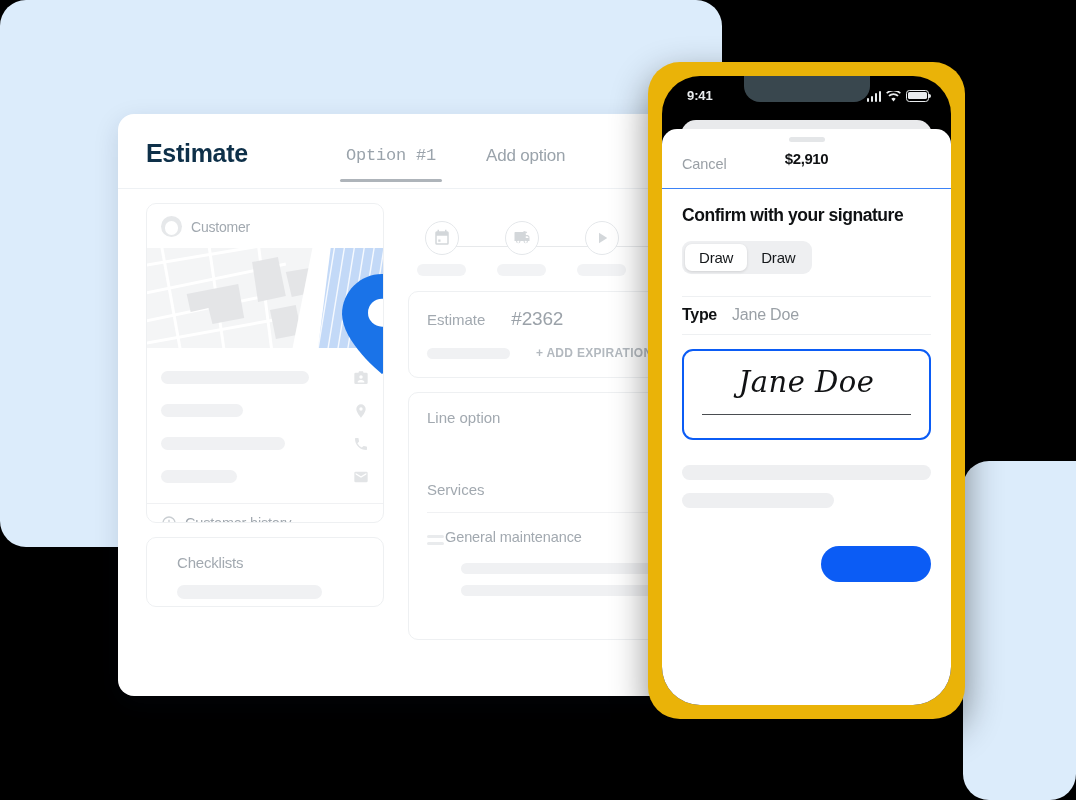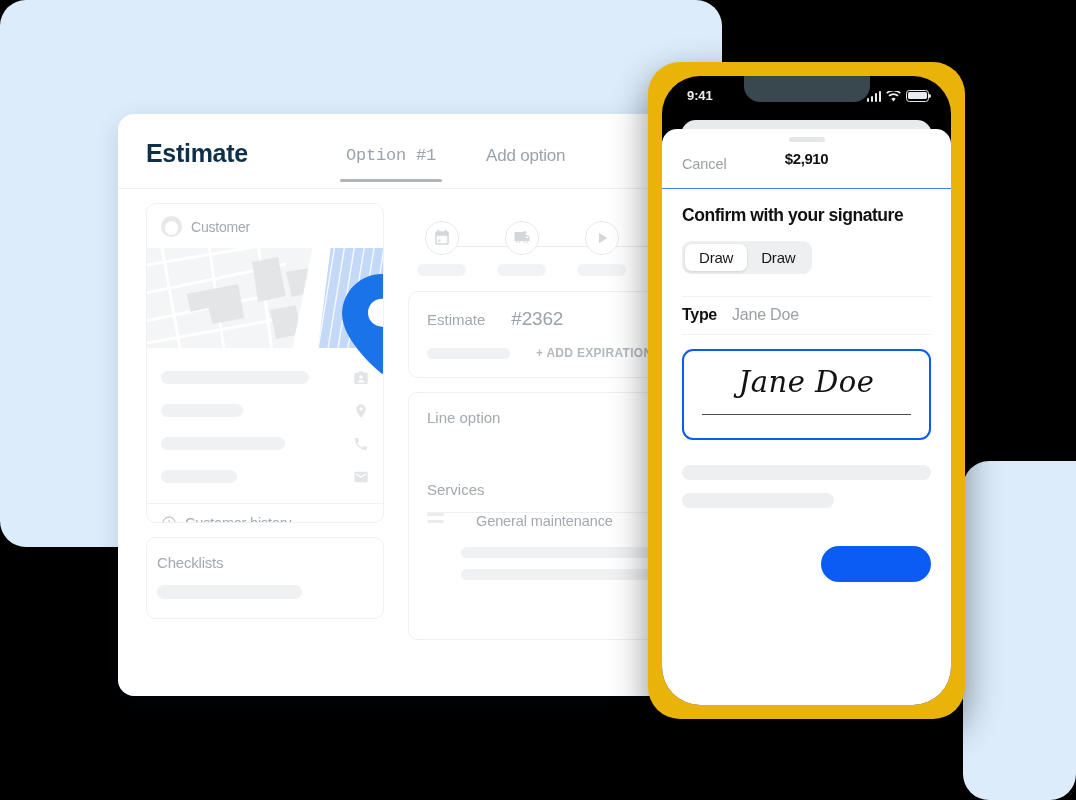--- a/index.html
+++ b/index.html
@@ -162,22 +162,22 @@
     align-items: center;
     gap: 8px;
     padding: 11px 0 0 14px;
   }
   #customer-history .card-title { font-size: 14.5px; }
   .clock-icon { width: 16px; height: 16px; color: #c9ced2; flex: none; }
   .clock-icon svg { display: block; width: 100%; height: 100%; }
 
   #checklists-card {
     margin-top: 14px;
-    height: 82px;
-    padding: 16px 10px;
+    height: 70px;
+    padding: 16px 30px;
   }
   #checklists-card .sk { margin-top: 14px; width: 145px; height: 14px; }
 
   #estimate-fields-card {
     margin-top: 14px;
     height: 60px;
     padding: 16px 14px;
   }
 
   
@@ -240,22 +240,23 @@
     white-space: nowrap;
   }
 
   #items-card { margin-top: 14px; padding: 16px 18px; height: 248px; }
   #line-items-title { font-size: 15px; color: #a2a9b0; }
   #services-title { font-size: 15px; color: #a2a9b0; margin-top: 55px; }
   #services-divider { height: 1px; background: #f0f1f3; margin-top: 14px; }
 
   #service-row {
     display: flex;
-    align-items: flex-start;
-    gap: 32px;
+    align-items: flex-end;
+    gap: 1px;
+    margin-top: 16px;
   }
   .drag-icon { width: 17px; height: 10px; flex: none; }
   .drag-icon i {
     display: block;
     height: 3px;
     background: #e9ebed;
     border-radius: 2px;
     margin-bottom: 4px;
   }
   #service-name { font-size: 14.5px; color: #a2a9b0; letter-spacing: -0.1px; }

